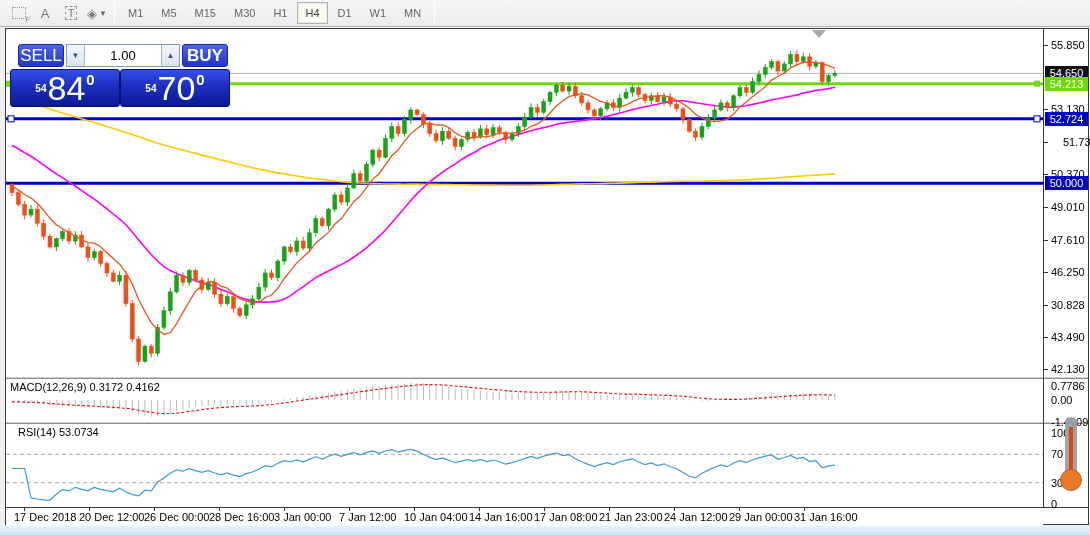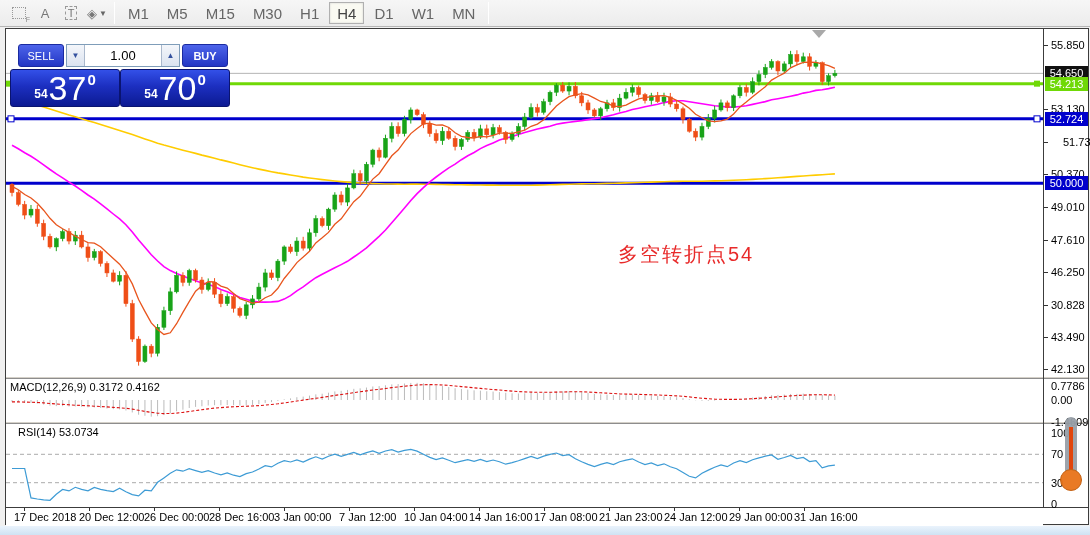--- a/index.html
+++ b/index.html
@@ -10,21 +10,21 @@
   .toolbar { position:absolute; left:0; top:0; width:1090px; height:27px;
     background:linear-gradient(#f6f6f6,#ececec); border-bottom:1px solid #b5b5b5;
     display:flex; align-items:center; }
   .tool-btn { height:22px; min-width:24px; display:flex; align-items:center; justify-content:center;
     color:#777; font-size:13px; margin:0 1px; border:1px solid transparent; cursor:default; }
   .grid-ico { width:14px; height:12px; border:1px dotted #9a9a9a; position:relative; }
   .grid-ico:after { content:"F"; position:absolute; right:-5px; bottom:-5px; font-size:7px; color:#888; }
   .tbox { border:1px dashed #9a9a9a; padding:0 2px; font-size:11px; color:#777; }
   .caret { font-size:8px; color:#666; margin-left:2px; }
   .sep { width:1px; height:22px; background:#c9c9c9; border-right:1px solid #fff; margin:0 4px; }
-  .tf-btn { height:22px; padding:0 7px; font-size:15px; color:#666; display:flex; align-items:center;
+  .tf-btn { height:22px; padding:0 7px; font-size:11px; color:#666; display:flex; align-items:center;
     border:1px solid transparent; margin:0 1px; }
   .tf-btn.active { background:#fafaf2; border:1px solid #b0b0b0; box-shadow:inset 0 0 2px #ccc; color:#444; }
 
   
   .window { position:absolute; left:5px; top:28px; width:1084px; height:497px;
     background:#fff; border:1px solid #3c3c3c; }
   .hdr { position:absolute; left:4px; top:1px; font-size:11.5px; color:#000; z-index:6; }
   .hdr .tri { font-size:8px; margin-right:3px; }
   svg.layer { position:absolute; left:0; }
 
@@ -45,37 +45,37 @@
   .taxis { position:absolute; left:0; top:479px; width:1037px; height:18px; background:#fff;
     font-size:11px; color:#000; }
   .tlabel { position:absolute; top:3px; white-space:nowrap; }
   .ttick { position:absolute; top:0; width:1px; height:3px; background:#333; }
 
   
   .ind-label { position:absolute; font-size:11px; color:#000; z-index:5; }
 
   
   .widget { position:absolute; left:2px; top:15px; width:222px; height:63px; z-index:8; }
-  .sellbuy { position:absolute; top:0; height:23px; border-radius:3px; color:#fff; font-size:11px;
+  .sellbuy { position:absolute; top:0; height:23px; border-radius:3px; color:#fff; font-size:17px;
     display:flex; align-items:center; justify-content:center;
     background:linear-gradient(#4d64ea,#2336c4); border:1px solid #1a2aa0; }
   .btn-sell { left:10px; width:46px; }
   .btn-buy { left:174px; width:46px;font-weight:bold; }
   .spinner { position:absolute; left:58px; top:0; width:114px; height:23px; background:#fff;
     border:1px solid #7f9db9; display:flex; }
   .spin-btn { width:18px; height:100%; background:linear-gradient(#f4f6fa,#dbe3f0);
     border-right:1px solid #aab8cc; display:flex; align-items:center; justify-content:center;
     font-size:8px; color:#33509e; }
   .spin-btn.up { border-right:none; border-left:1px solid #aab8cc; }
   .spin-val { flex:1; display:flex; align-items:center; justify-content:center; font-size:13px; color:#000; }
   .pricebox { position:absolute; top:25px; width:110px; height:38px; border-radius:3px; color:#fff;
     background:linear-gradient(#3350e8 0%,#1c2fc0 45%,#0c1a92 100%); border:1px solid #0a1470;
     display:flex; align-items:flex-end; justify-content:center; padding-bottom:2px; }
   .pb-sell { left:2px; } .pb-buy { left:112px; }
-  .pb-small { font-size:12px; font-weight:bold; margin-bottom:3px; }
+  .pb-small { font-size:10px; font-weight:bold; margin-bottom:10px; }
   .pb-big { font-size:34px; line-height:32px; margin:0 1px; }
   .pb-sup { font-size:15px; font-weight:bold; align-self:flex-start; margin-top:1px; }
 
   
   .anno { position:absolute; left:612px; top:212px; font-size:20px; color:#e82a2a;
     letter-spacing:2px; z-index:4; }
 
   
   .shift-marker { position:absolute; left:806px; top:1px; width:0; height:0;
     border-left:7px solid transparent; border-right:7px solid transparent;
@@ -405,31 +405,30 @@
   <div class="widget">
     <div class="sellbuy btn-sell">SELL</div>
     <div class="spinner">
       <div class="spin-btn">▼</div>
       <div class="spin-val">1.00</div>
       <div class="spin-btn up">▲</div>
     </div>
     <div class="sellbuy btn-buy">BUY</div>
     <div class="pricebox pb-sell">
       <span class="pb-small">54</span>
-      <span class="pb-big">37</span>
+      <span class="pb-big">84</span>
       <span class="pb-sup">0</span>
     </div>
     <div class="pricebox pb-buy">
       <span class="pb-small">54</span>
       <span class="pb-big">70</span>
       <span class="pb-sup">0</span>
     </div>
   </div>
 
-  <div class="anno">多空转折点54</div>
 
   <div class="split" style="top:347px;"></div>
 
   <div class="ind-label" style="left:4px; top:352px;">
     <span>MACD(12,26,9)</span>&nbsp;<span>0.3172 0.4162</span>
   </div>
   <svg id="macdsvg" class="layer" style="top:350px;" width="1037" height="42">
       <line x1="6" y1="21" x2="6" y2="22.777591643538358" stroke="#bbbbbb" stroke-width="1"></line>
       <line x1="12.33" y1="21" x2="12.33" y2="23.100497413969013" stroke="#bbbbbb" stroke-width="1"></line>
       <line x1="18.66" y1="21" x2="18.66" y2="23.713651537081706" stroke="#bbbbbb" stroke-width="1"></line>

